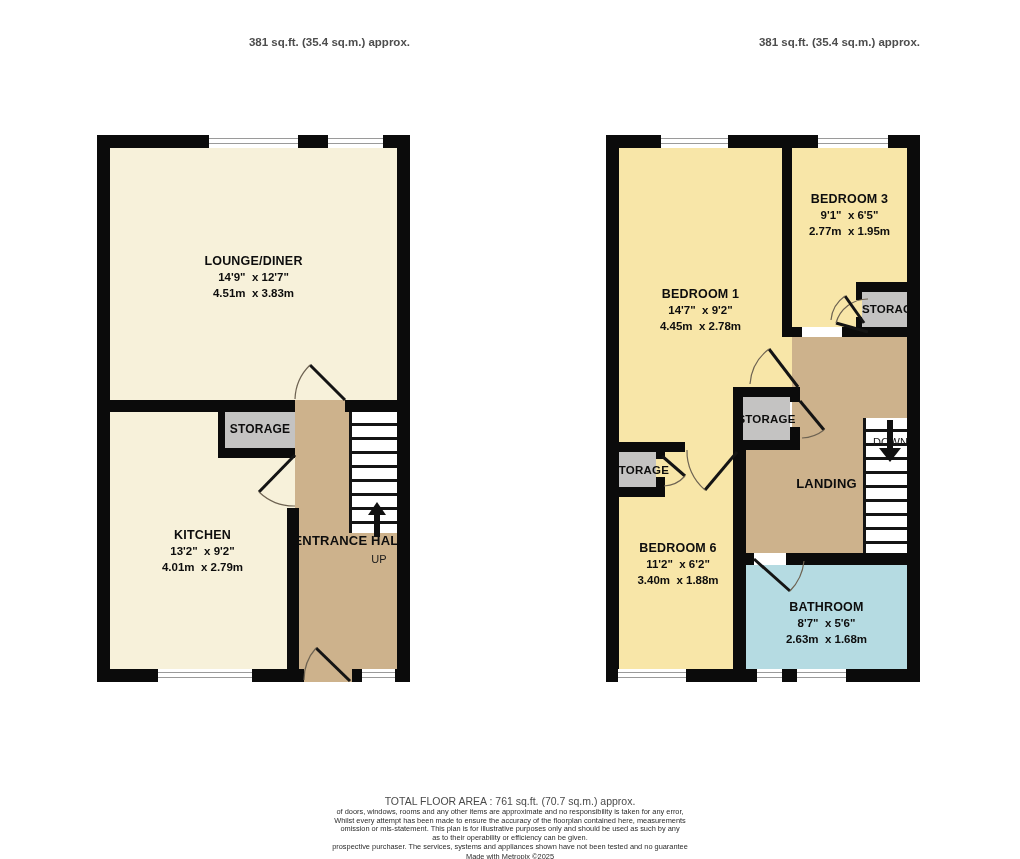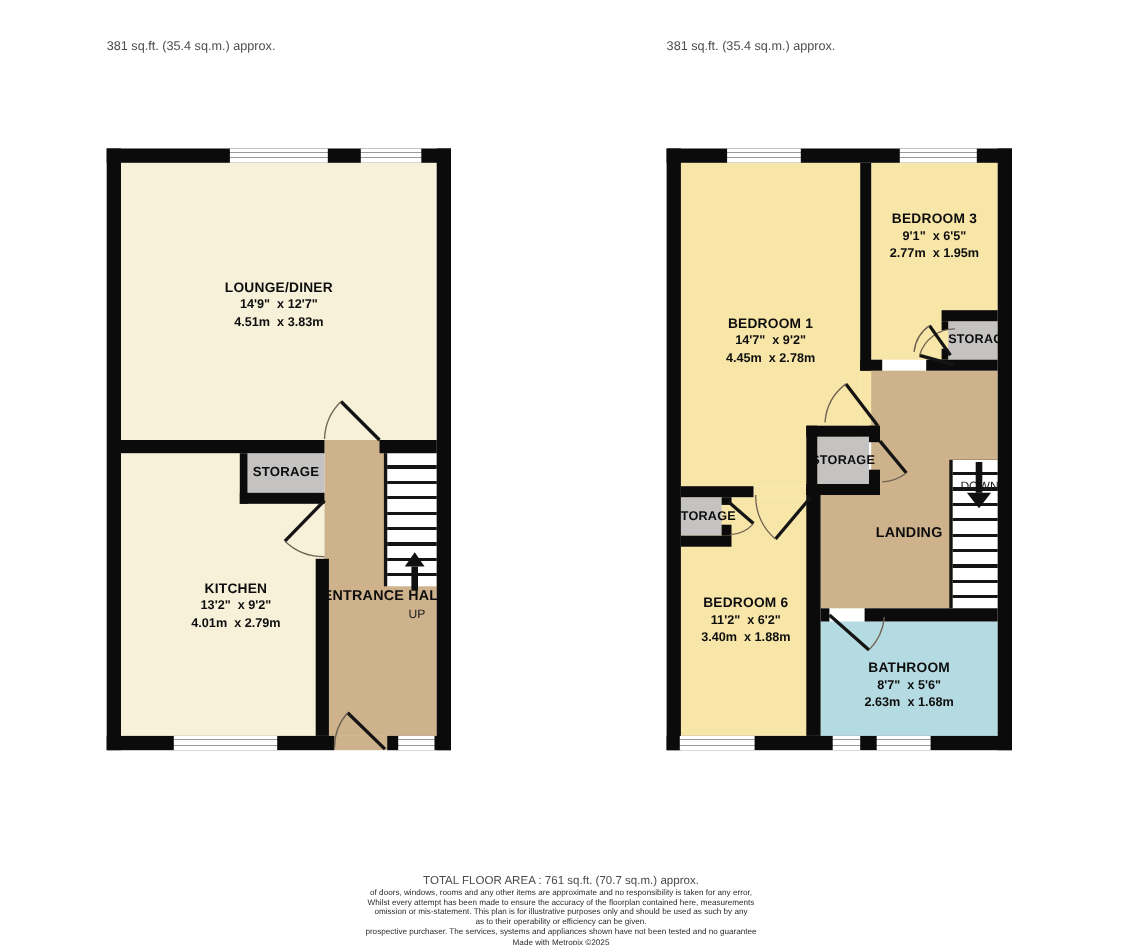--- a/index.html
+++ b/index.html
@@ -12,21 +12,21 @@
   .blue{background:var(--bath-blue);}
   .grey{background:var(--storage-grey);}
   .w{position:absolute;background:var(--wall);z-index:4;}
   .win{position:absolute;z-index:5;background:linear-gradient(to bottom,#fff 0 3px,#9a9a9a 3px 4px,#fff 4px 8px,#9a9a9a 8px 9px,#fff 9px 13px);}
   .stairs{position:absolute;z-index:2;background:repeating-linear-gradient(to bottom,#ffffff 0 11px,#141414 11px 14px);}
   .sline{position:absolute;z-index:2;background:#141414;}
   .lbl{position:absolute;z-index:3;text-align:center;color:#0d0d0d;font-weight:bold;}
   .lbl .nm{font-size:12.5px;line-height:16px;letter-spacing:.2px;}
   .lbl .dims{font-size:11.5px;line-height:16px;white-space:pre;}
   .dirlbl{position:absolute;z-index:3;text-align:center;color:#1a1a1a;font-weight:normal;font-size:11px;line-height:12px;}
-  .floor-header{position:absolute;top:36px;text-align:left;font-size:11.5px;color:#4d4d4d;z-index:1;}
+  .floor-header{position:absolute;top:36px;text-align:right;font-size:11.5px;color:#4d4d4d;z-index:1;font-weight:bold;}
   .doors{position:absolute;left:0;top:0;z-index:6;pointer-events:none;}
   .arrow-shaft{position:absolute;background:#101010;z-index:7;}
   .tri{position:absolute;width:0;height:0;z-index:7;}
   .footer{position:absolute;left:0;width:1020px;text-align:center;z-index:1;}
   .footer .total{font-size:10.5px;color:#4a4a4a;line-height:14px;}
   .footer .disc{font-size:7.4px;color:#2b2b2b;line-height:8.7px;}
   .footer .credit{font-size:7.4px;color:#2b2b2b;line-height:9px;}
 </style>
 </head>
 <body>
@@ -43,21 +43,21 @@
   <div class="room grey" style="left:128px;top:277px;width:70px;height:36px;"></div>
 
   <div class="stairs" style="left:255px;top:277px;width:45px;height:121px;"></div>
   <div class="sline" style="left:252px;top:277px;width:3px;height:121px;"></div>
 
   <div class="lbl" style="left:13px;top:118px;width:287px;">
     <div class="nm">LOUNGE/DINER</div>
     <div class="dims">14'9"  x 12'7"</div>
     <div class="dims">4.51m  x 3.83m</div>
   </div>
-  <div class="lbl" style="left:25px;top:392px;width:185px;">
+  <div class="lbl" style="left:13px;top:392px;width:185px;">
     <div class="nm">KITCHEN</div>
     <div class="dims">13'2"  x 9'2"</div>
     <div class="dims">4.01m  x 2.79m</div>
   </div>
   <div class="lbl" style="left:121px;top:286px;width:84px;">
     <div class="nm" style="font-size:12px;">STORAGE</div>
   </div>
   <div class="lbl" style="left:153px;top:398px;width:200px;">
     <div class="nm" style="font-size:13px;">ENTRANCE HALL</div>
   </div>

